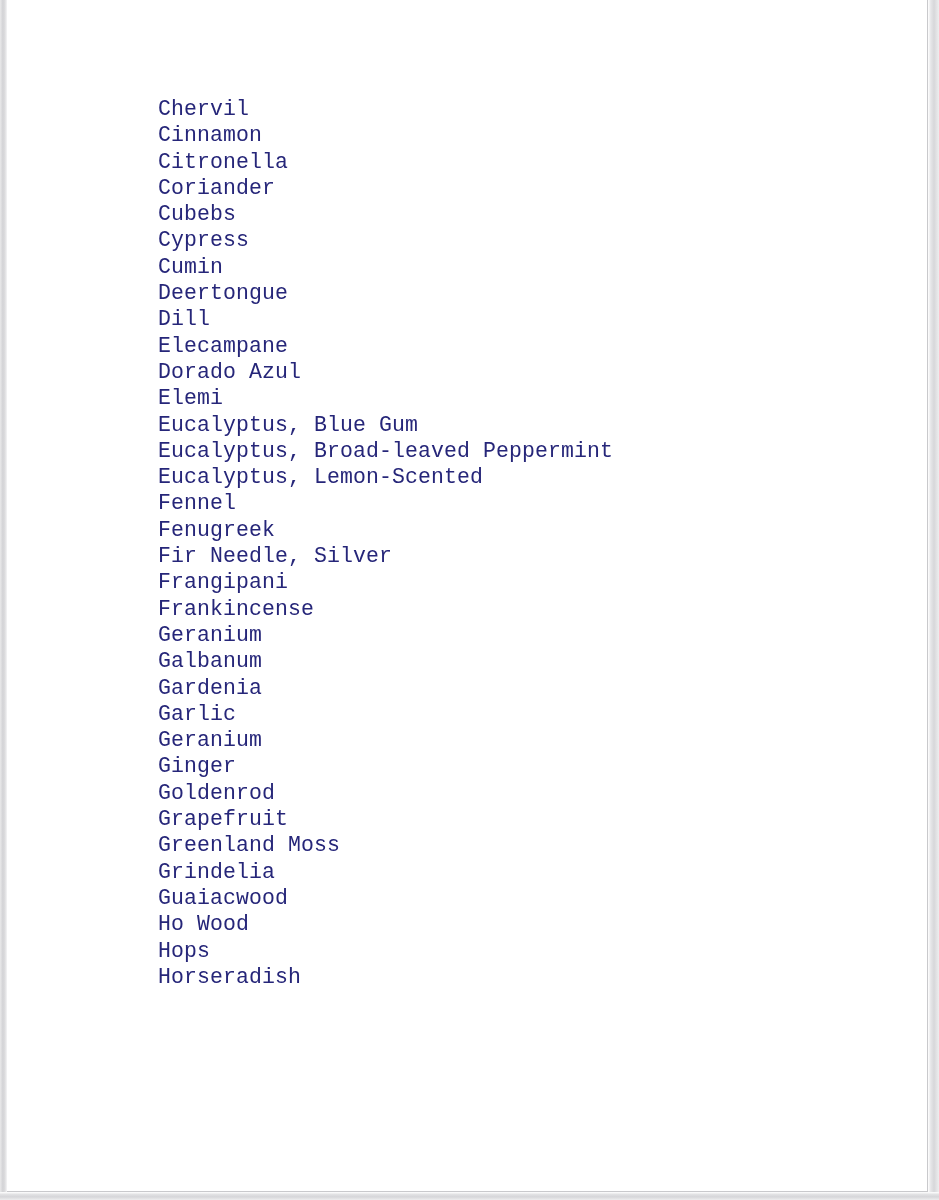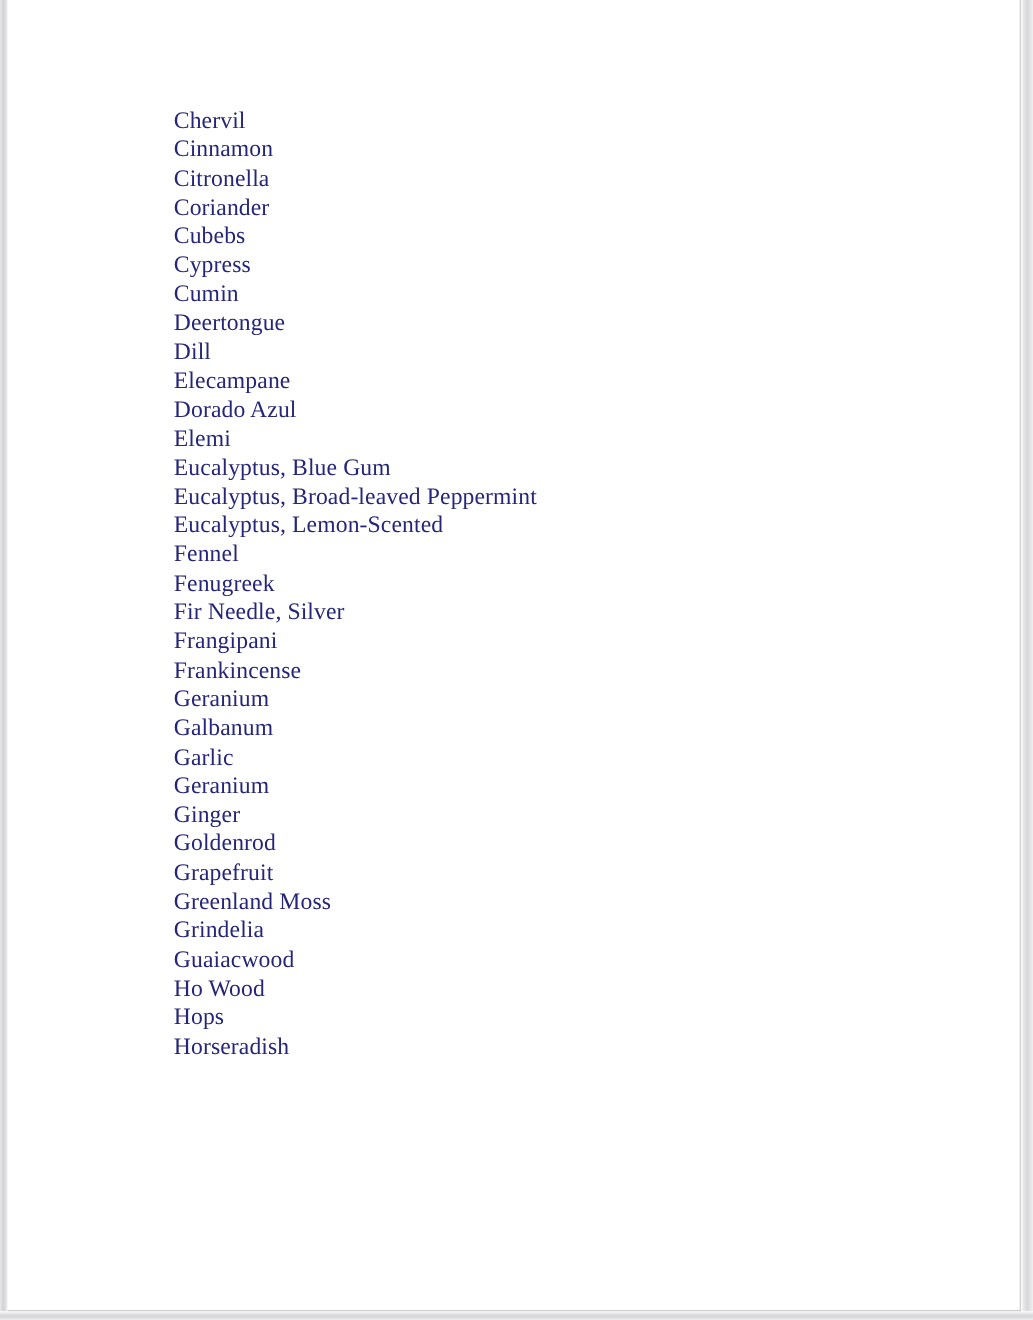--- a/index.html
+++ b/index.html
@@ -69,21 +69,21 @@
   
   #content {
     position: absolute;
     left: 151px;
     top: 96px;
     width: 700px;
   }
 
   .entry {
     color: #262679;
-    font-family: Liberation Serif, serif;
+    font-family: Liberation Mono, monospace;
     font-size: 21.5px;
     line-height: 26.3px;
     letter-spacing: 0.1px;
     white-space: nowrap;
   }
 </style>
 </head>
 <body>
 
 <div id="viewport">
@@ -109,20 +109,21 @@
         <div class="entry">Eucalyptus, Blue Gum</div>
         <div class="entry">Eucalyptus, Broad-leaved Peppermint</div>
         <div class="entry">Eucalyptus, Lemon-Scented</div>
         <div class="entry">Fennel</div>
         <div class="entry">Fenugreek</div>
         <div class="entry">Fir Needle, Silver</div>
         <div class="entry">Frangipani</div>
         <div class="entry">Frankincense</div>
         <div class="entry">Geranium</div>
         <div class="entry">Galbanum</div>
+        <div class="entry">Gardenia</div>
         <div class="entry">Garlic</div>
         <div class="entry">Geranium</div>
         <div class="entry">Ginger</div>
         <div class="entry">Goldenrod</div>
         <div class="entry">Grapefruit</div>
         <div class="entry">Greenland Moss</div>
         <div class="entry">Grindelia</div>
         <div class="entry">Guaiacwood</div>
         <div class="entry">Ho Wood</div>
         <div class="entry">Hops</div>

